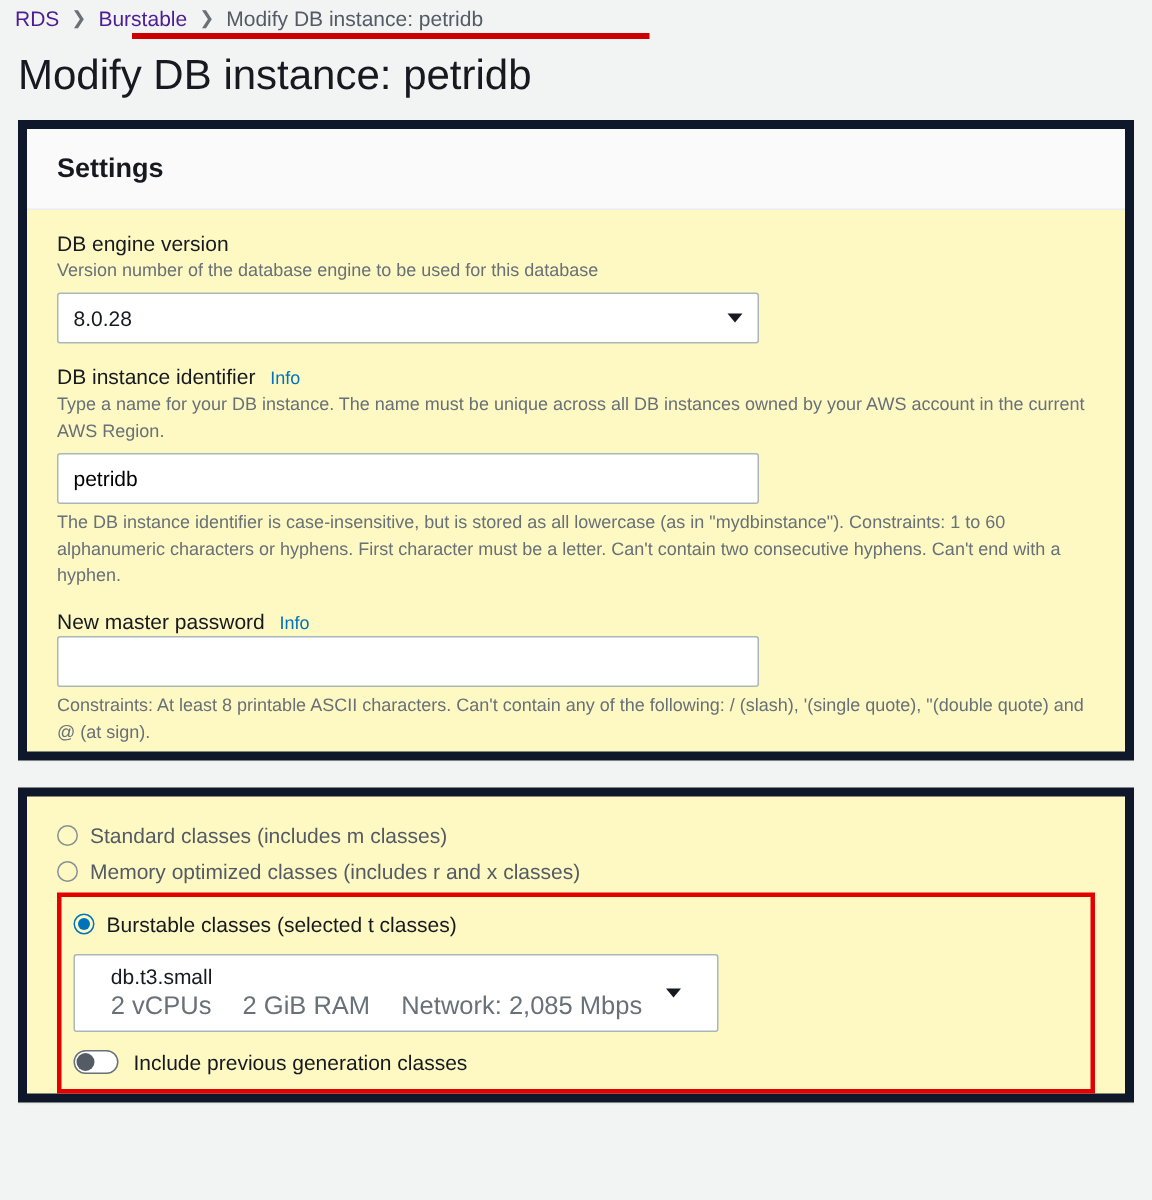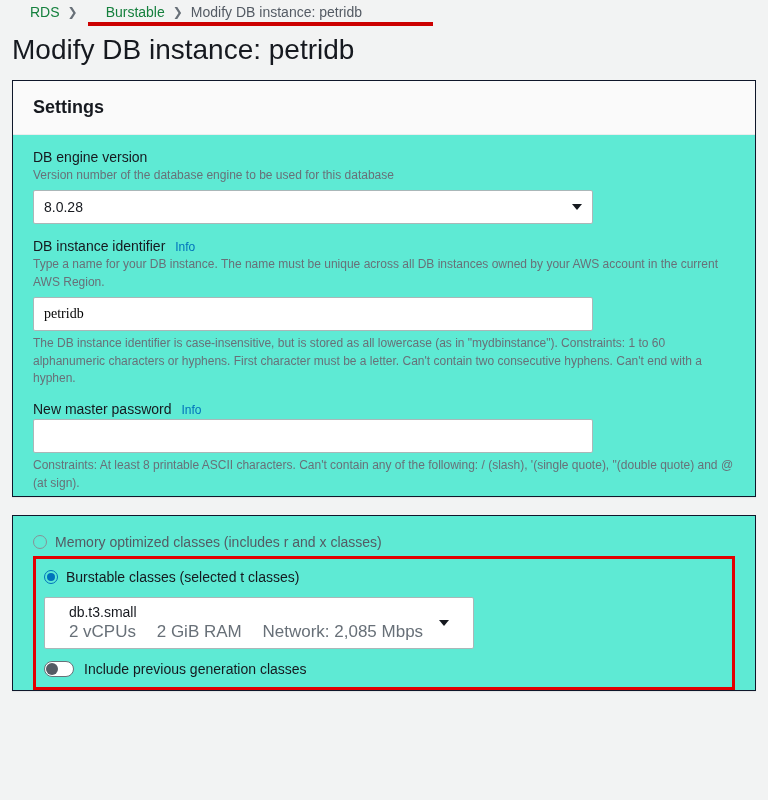--- a/index.html
+++ b/index.html
@@ -10,38 +10,38 @@
     width: 768px;
     font-size: 14px;
   }
   .breadcrumb {
     padding: 4px 10px 0 10px;
     font-size: 14px;
     display: flex;
     align-items: center;
     gap: 8px;
   }
-  .breadcrumb a { color: #15803d; text-decoration: none; margin-left: 20px; }
+  .breadcrumb a { color: #4c1d95; text-decoration: none; }
   .breadcrumb .chev { color: #687078; font-size: 12px; }
   .breadcrumb .current { color: #545b64; }
   .red-underline {
     height: 4px;
     background: #cc0000;
     margin: 2px 10px 6px 88px;
     width: 345px;
   }
   .page-title {
     font-size: 28px;
     font-weight: 400;
     padding: 2px 12px 14px 12px;
     color: #16191f;
   }
   .panel {
-    background: #5eead4;
-    border: 1px solid #0f172a;
+    background: #fef9c3;
+    border: 6px solid #0f172a;
     margin: 0 12px 18px 12px;
     box-shadow: 0 1px 1px rgba(0,0,0,0.05);
   }
   .panel-header {
     padding: 16px 20px;
     border-bottom: 1px solid #eaeded;
     background: #fafafa;
   }
   .panel-header h2 { font-size: 18px; font-weight: 700; }
   .panel-sub {
@@ -71,34 +71,34 @@
     margin-top: 4px;
   }
   .info-link {
     color: #0073bb;
     font-size: 12px;
     text-decoration: none;
     margin-left: 6px;
     font-weight: 400;
   }
   .select-box, .text-input {
-    width: 560px;
+    width: 468px;
     max-width: 100%;
     border: 1px solid #aab7b8;
     border-radius: 2px;
     padding: 6px 10px;
     font-size: 14px;
     background: #fff;
     display: flex;
     align-items: center;
     justify-content: space-between;
     height: 34px;
   }
   .text-input { display: block; }
-  input.text-input { outline: none; font-family: Liberation Serif, serif; }
+  input.text-input { outline: none; }
   .caret {
     width: 0; height: 0;
     border-left: 5px solid transparent;
     border-right: 5px solid transparent;
     border-top: 6px solid #16191f;
   }
   .radio-row {
     display: flex;
     align-items: center;
     gap: 8px;
@@ -216,20 +216,24 @@
       <div class="field-help">Constraints: At least 8 printable ASCII characters. Can't contain any of the following: / (slash), '(single quote), "(double quote) and @ (at sign).</div>
     </div>
 
   </div>
 </div>
 
 <div class="panel">
   <div class="panel-body">
 
 
+    <div class="radio-row">
+      <span class="radio"></span>
+      <span>Standard classes (includes m classes)</span>
+    </div>
     <div class="radio-row">
       <span class="radio"></span>
       <span>Memory optimized classes (includes r and x classes)</span>
     </div>
 
     <div class="highlight-box">
       <div class="radio-row" style="color:#16191f;">
         <span class="radio checked"></span>
         <span>Burstable classes (selected t classes)</span>
       </div>

